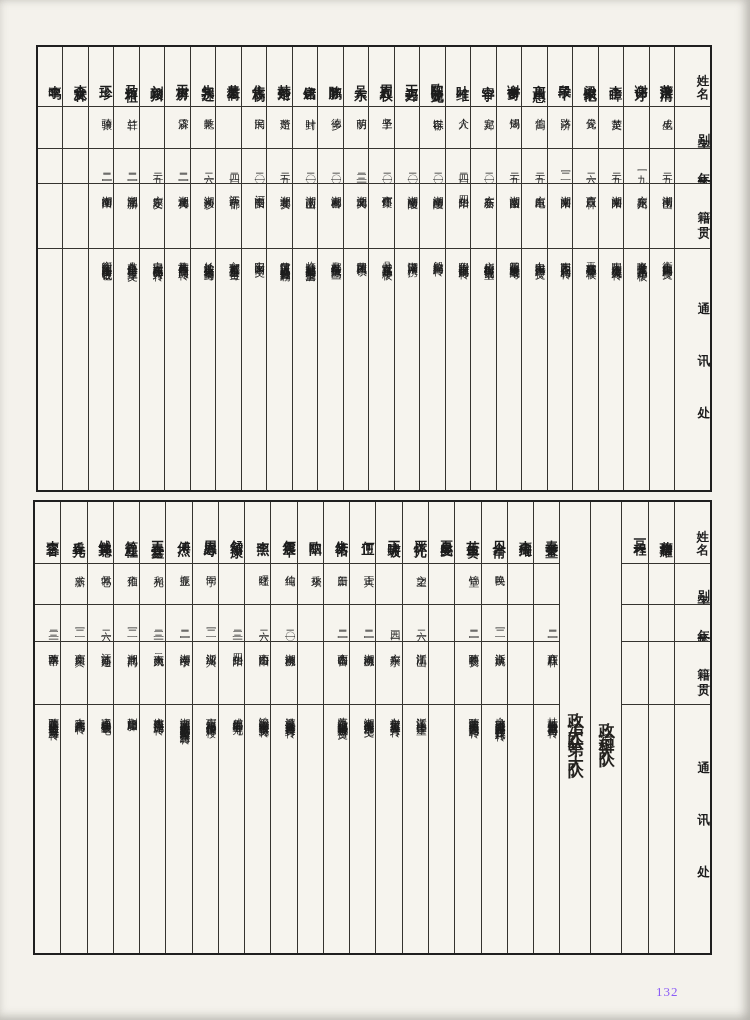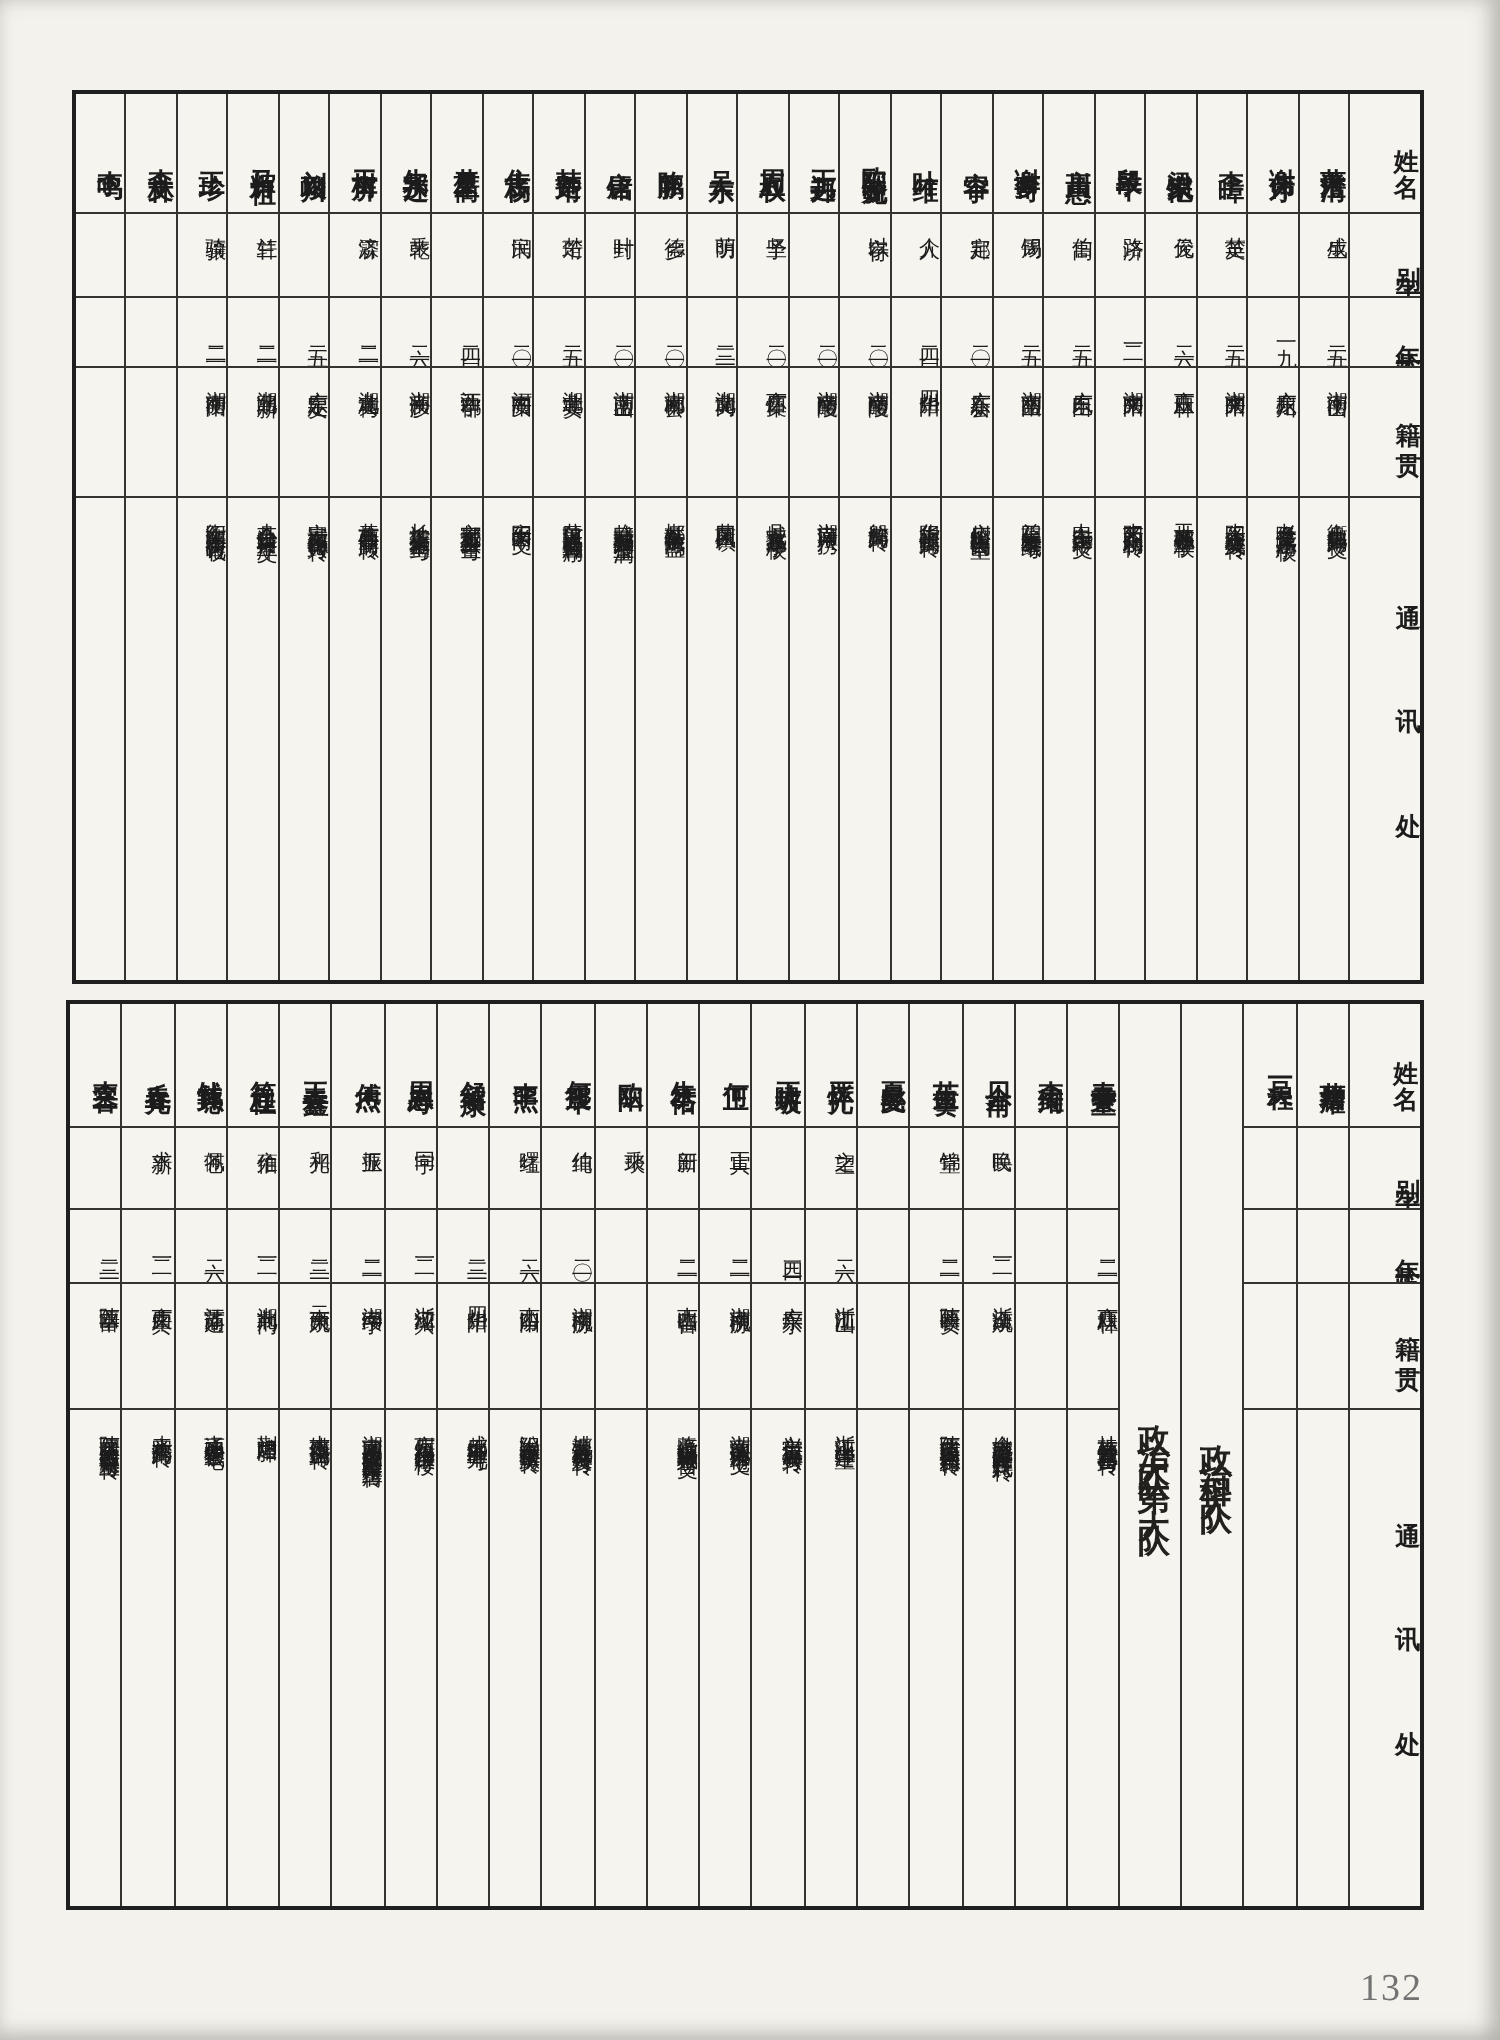--- a/index.html
+++ b/index.html
@@ -61,24 +61,24 @@
   .section-text{
     writing-mode:vertical-rl;
     text-orientation:upright;
     font-size:16px;
     letter-spacing:7px;
     font-weight:bold;
     color:#23211e;
   }
   .page-number{
     position:absolute;
-    left:680px;top:984px;
-    font-size:19px;
+    left:656px;top:984px;
+    font-size:13px;
     letter-spacing:1px;
-    color:#737373;
+    color:#8b5cf6;
   }
 </style>
 </head>
 <body>
 
 <div class="page">
 
   <div class="roster" id="top-table">
     <div class="col person-col">
         <div class="cell name">李鸣</div>

